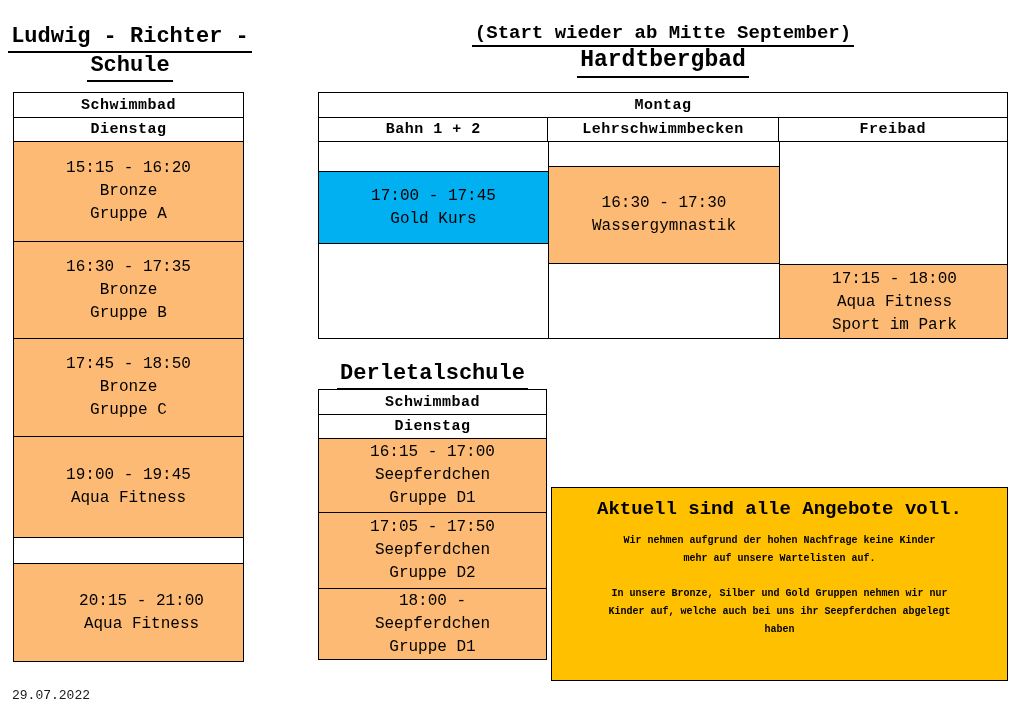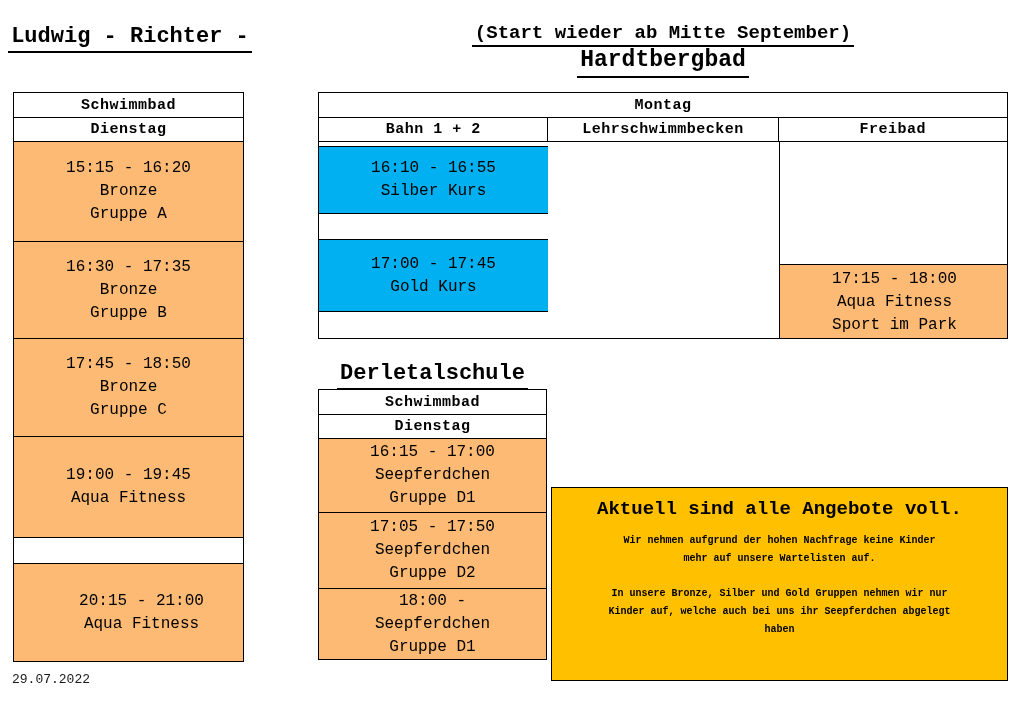--- a/index.html
+++ b/index.html
@@ -67,29 +67,30 @@
     border: 1px solid #000;
     box-sizing: border-box;
     text-align: center;
     font-weight: bold;
     padding: 8px 12px;
     overflow: hidden;
   }
   #notice-title { font-size: 19px; margin: 2px 0 12px 0; }
   .notice-line { font-size: 10px; line-height: 18px; }
   .notice-gap { height: 17px; }
-  #date-stamp { position: absolute; left: 12px; top: 672px; font-size: 13px; color: #1a1a1a; }
+  #date-stamp { position: absolute; left: 12px; top: 688px; font-size: 13px; color: #1a1a1a; }
 </style>
 </head>
 <body>
 
 <div id="canvas">
 
   <div class="abs" style="left:4px; top:24px; width:252px;">
     <div class="title-line big-title"><span class="u">Ludwig - Richter -</span></div>
+    <div class="title-line big-title"><span class="u">Schule</span></div>
   </div>
 
   <div class="tbl" style="left:13px; top:92px; width:231px; height:570px;">
     <div class="row first hdr white" style="height:24px;">
         <span>Schwimmbad</span>
       </div>
     <div class="row hdr white" style="height:24px;">
         <span>Dienstag</span>
       </div>
     <div class="row green" style="height:100px;">
@@ -134,30 +135,34 @@
       <div class="hdr-cell hdr" style="width:231px;">
           <span>Lehrschwimmbecken</span>
         </div>
       <div class="hdr-cell hdr" style="width:230px;">
           <span>Freibad</span>
         </div>
     </div>
     <div class="body-wrap" style="height:197px;">
       <div class="bcol" style="left:0; width:229px;">
         <div class="seg white" style="height:4px;"></div>
-        <div class="seg blue colored" style="height:68px;">
-          <div class="cell-line">16:10 - 16:55</div>
-          <div class="cell-line">Silber Kurs</div>
-        </div>
         <div class="seg white" style="height:25px;"></div>
         <div class="seg blue colored" style="height:73px;">
           <div class="cell-line">17:00 - 17:45</div>
           <div class="cell-line">Gold Kurs</div>
         </div>
         <div class="seg white" style="height:27px;"></div>
+      </div>
+      <div class="bcol" style="left:229px; width:231px;">
+        <div class="seg white" style="height:24px;"></div>
+        <div class="seg green colored" style="height:98px;">
+          <div class="cell-line">16:30 - 17:30</div>
+          <div class="cell-line">Wassergymnastik</div>
+        </div>
+        <div class="seg white" style="height:75px;"></div>
       </div>
       <div class="bcol" style="left:460px; width:230px;">
         <div class="seg white" style="height:122px;"></div>
         <div class="seg green colored flush-bottom" style="height:75px;">
           <div class="cell-line">17:15 - 18:00</div>
           <div class="cell-line">Aqua Fitness</div>
           <div class="cell-line">Sport im Park</div>
         </div>
       </div>
     </div>

